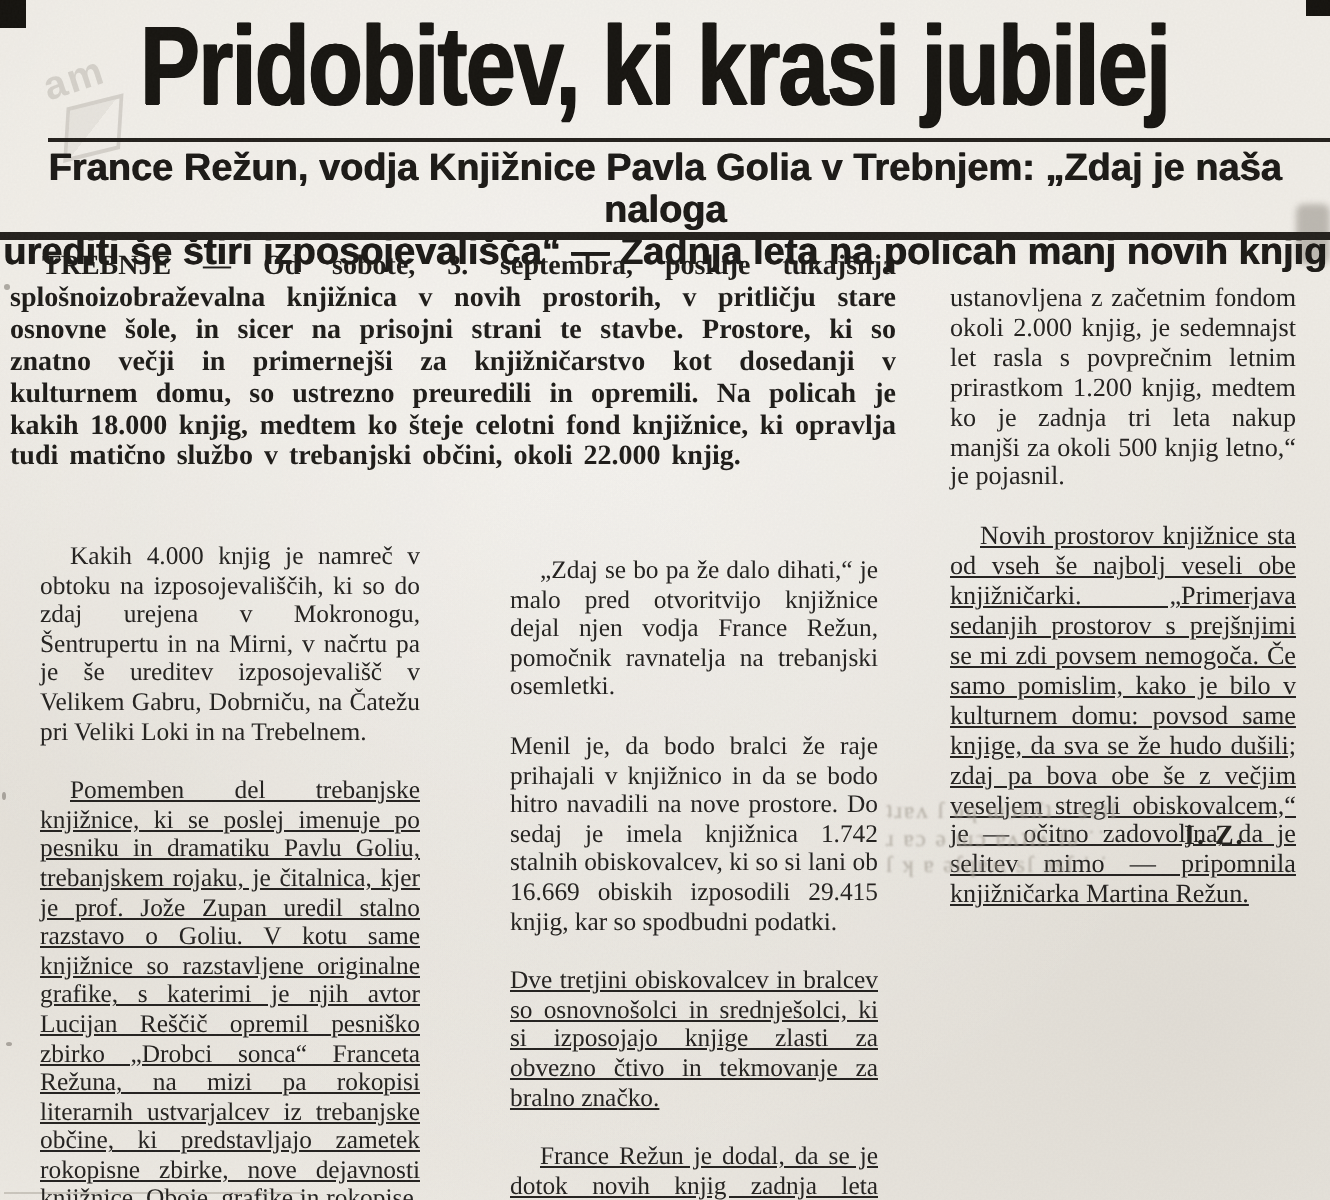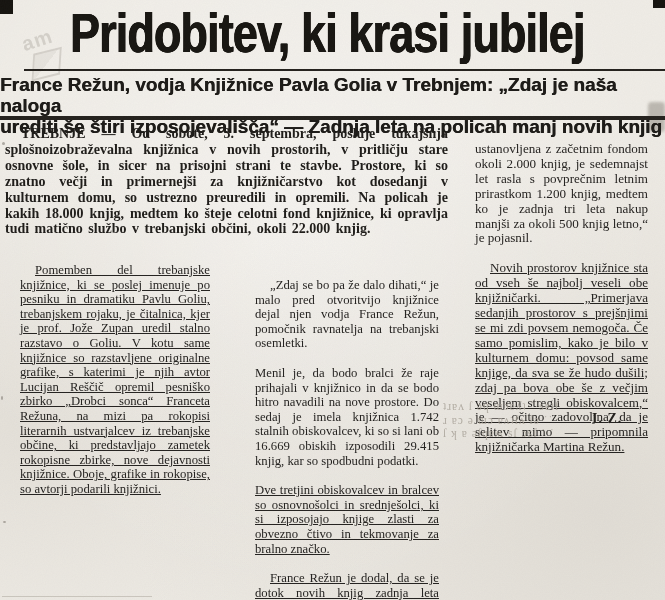--- a/index.html
+++ b/index.html
@@ -36,21 +36,21 @@
     color:#171511;
     text-shadow:.7px 0 0 currentColor, -.4px 0 0 currentColor, 0 .4px 0 currentColor;
   }
 
   .rule{position:absolute;background:#24211d;}
   .rule-thin{left:24px;top:69px;width:641px;height:2px;}
   .rule-thick{left:0;top:116px;width:665px;height:4px;}
 
   
   .subhead{
-    position:absolute;left:0;top:74px;width:665px;
+    position:absolute;left:0;top:74px;width:665px;text-align:center;
     font-family:"Liberation Sans", sans-serif;font-weight:bold;
     font-size:19px;line-height:21px;color:#1c1a17;
     text-shadow:.4px 0 0 currentColor;
   }
 
   
   .lead{
     position:absolute;left:5px;top:126px;width:443px;
     font-weight:bold;font-size:14px;line-height:15.9px;
     text-align:justify;text-indent:16px;word-spacing:2px;
@@ -100,20 +100,21 @@
   <div class="subhead">
     <div>France Režun, vodja Knjižnice Pavla Golia v Trebnjem: „Zdaj je naša naloga</div>
     <div>urediti še štiri izposojevališča“ — Zadnja leta na policah manj novih knjig</div>
   </div>
 
   <div class="rule rule-thick"></div>
 
   <div class="lead">TREBNJE — Od sobote, 3. septembra, posluje tukajšnja splošnoizobraževalna knjižnica v novih prostorih, v pritličju stare osnovne šole, in sicer na prisojni strani te stavbe. Prostore, ki so znatno večji in primernejši za knjižničarstvo kot dosedanji v kulturnem domu, so ustrezno preuredili in opremili. Na policah je kakih 18.000 knjig, medtem ko šteje celotni fond knjižnice, ki opravlja tudi matično službo v trebanjski občini, okoli 22.000 knjig.</div>
 
   <div class="col col1">
+    <p class="indent">Kakih 4.000 knjig je namreč v obtoku na izposojevališčih, ki so do zdaj urejena v Mokronogu, Šentrupertu in na Mirni, v načrtu pa je še ureditev izposojevališč v Velikem Gabru, Dobrniču, na Čatežu pri Veliki Loki in na Trebelnem.</p>
     <p class="indent gap">Pomemben del trebanjske knjižnice, ki se poslej imenuje po pesniku in dramatiku Pavlu Goliu, trebanjskem rojaku, je čitalnica, kjer je prof. Jože Zupan uredil stalno razstavo o Goliu. V kotu same knjižnice so razstavljene originalne grafike, s katerimi je njih avtor Lucijan Reščič opremil pesniško zbirko „Drobci sonca“ Franceta Režuna, na mizi pa rokopisi literarnih ustvarjalcev iz trebanjske občine, ki predstavljajo zametek rokopisne zbirke, nove dejavnosti knjižnice. Oboje, grafike in rokopise, so avtorji podarili knjižnici.</p>
   </div>
 
   <div class="col col2">
     <p class="indent">„Zdaj se bo pa že dalo dihati,“ je malo pred otvoritvijo knjižnice dejal njen vodja France Režun, pomočnik ravnatelja na trebanjski osemletki.</p>
     <p>Menil je, da bodo bralci že raje prihajali v knjižnico in da se bodo hitro navadili na nove prostore. Do sedaj je imela knjižnica 1.742 stalnih obiskovalcev, ki so si lani ob 16.669 obiskih izposodili 29.415 knjig, kar so spodbudni podatki.</p>
     <p class="gap">Dve tretjini obiskovalcev in bralcev so osnovnošolci in srednješolci, ki si izposojajo knjige zlasti za obvezno čtivo in tekmovanje za bralno značko.</p>
     <p class="indent gap">France Režun je dodal, da se je dotok novih knjig zadnja leta upočasnil, saj se poslabšane gospodarske razmere z vsemi negativnimi učinki kažejo tudi v knjižničarstvu. „Knjižnica, ki je bila v začetku leta 1960</p>
   </div>
 

